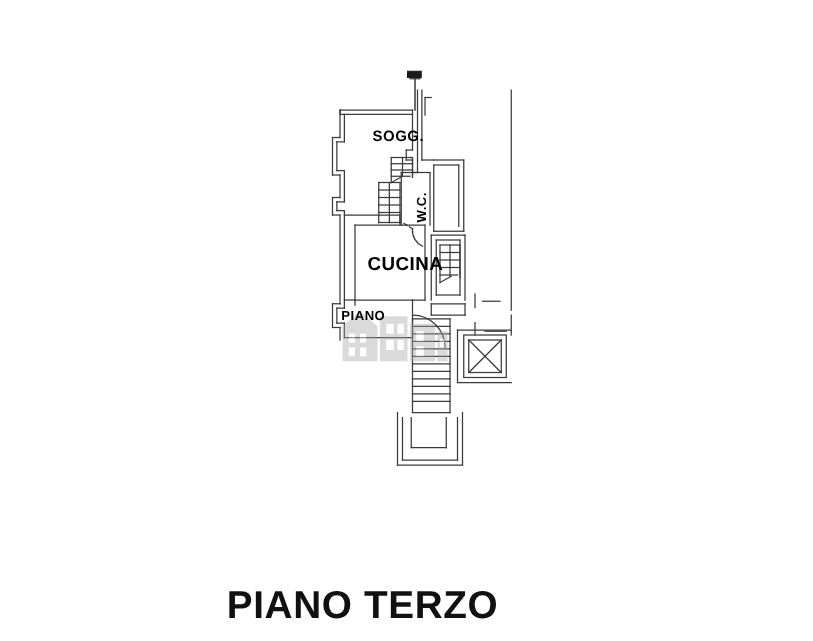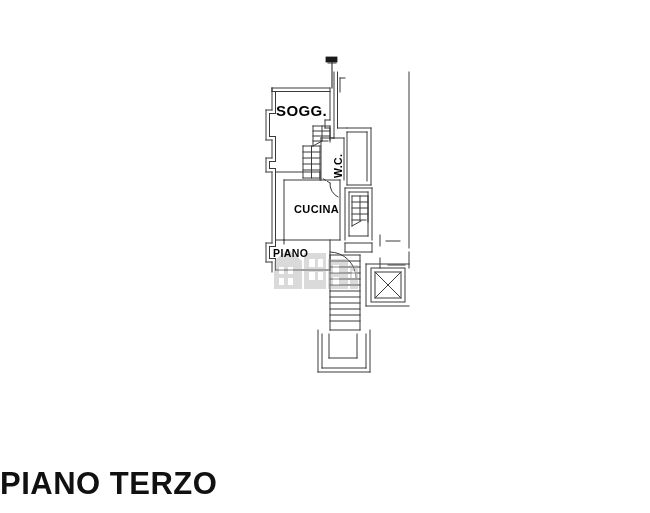--- a/index.html
+++ b/index.html
@@ -31,28 +31,28 @@
   .room-label {
     position: absolute;
     font-family: "Liberation Sans", sans-serif;
     font-weight: bold;
     color: #000000;
     letter-spacing: 0.4px;
     white-space: nowrap;
     line-height: 1;
   }
   #label-sogg {
-    left: 276px;
+    left: 298px;
     top: 103px;
-    font-size: 15px;
+    font-size: 12px;
   }
   #label-cucina {
     left: 294px;
     top: 204px;
-    font-size: 11px;
+    font-size: 15px;
   }
   #label-camera {
     left: 273px;
     top: 248px;
     font-size: 10.5px;
   }
   #wc-wrap {
     position: absolute;
     left: 333px;
     top: 138px;
@@ -64,20 +64,21 @@
     top: 40px;
     font-size: 10.5px;
     transform: rotate(-90deg);
     transform-origin: left top;
   }
   #plan-title {
     position: absolute;
     left: 0;
     top: 466px;
     width: 580px;
+    text-align: center;
     font-family: "Liberation Sans", sans-serif;
     font-weight: bold;
     font-size: 31px;
     letter-spacing: 0.5px;
     color: #111111;
   }
   #watermark {
     position: absolute;
     left: 268px;
     top: 243px;

